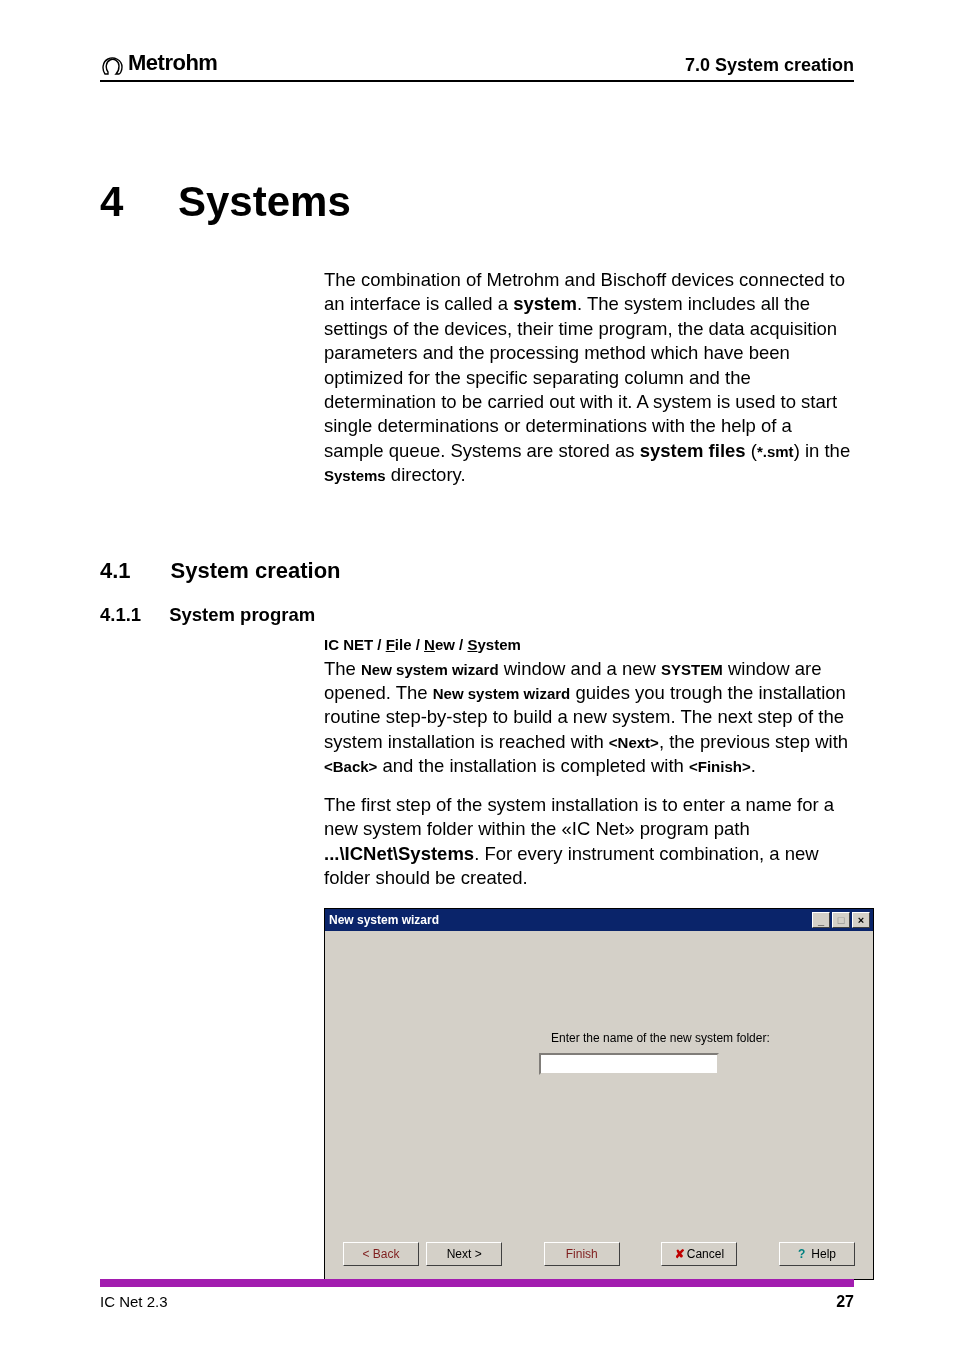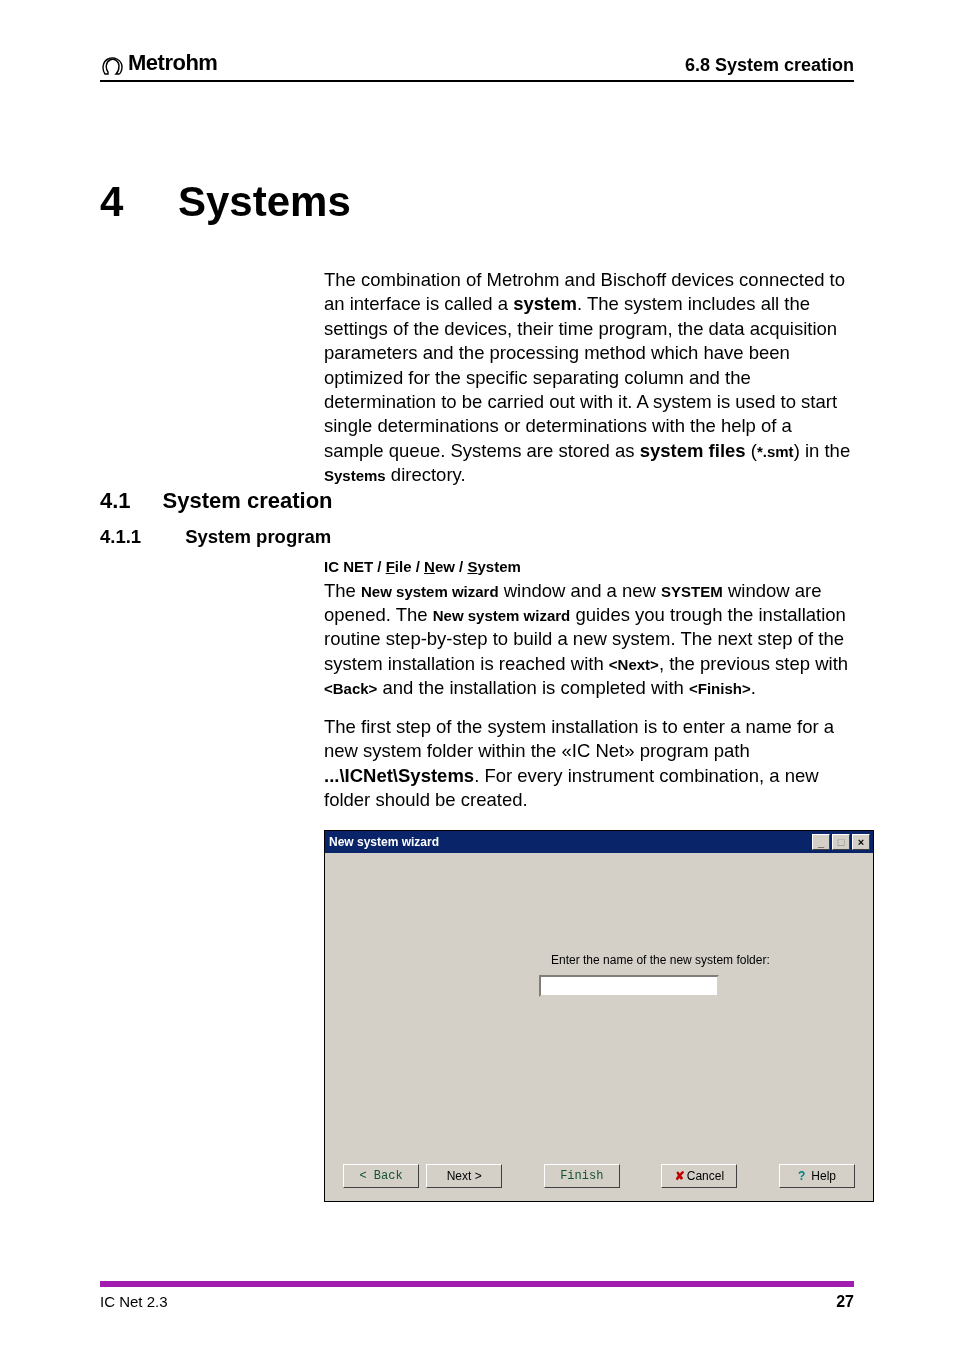--- a/index.html
+++ b/index.html
@@ -55,29 +55,30 @@
   .body-block {
     margin-top: 42px;
     margin-left: 224px;
     font-size: 18.5px;
     line-height: 1.32;
   }
   .body-block b { font-weight: 700; }
   .body-block .smallbold { font-weight: 700; font-size: 15px; }
   
   .sect {
-    display: flex;
-    gap: 32px;
+    margin-top: 70px;
+    display: flex;
+    gap: 40px;
     font-weight: 900;
     font-size: 22px;
   }
   .subsect {
-    margin-top: 12px;
-    display: flex;
-    gap: 44px;
+    margin-top: 20px;
+    display: flex;
+    gap: 28px;
     font-weight: 700;
     font-size: 18.5px;
   }
   .menupath {
     margin-top: 10px;
     margin-left: 224px;
     font-weight: 700;
     font-size: 15px;
   }
   .menupath .ul { text-decoration: underline; }
@@ -169,32 +170,32 @@
     border-right: 1px solid #404040;
     border-bottom: 1px solid #404040;
     font-size: 12px;
     display: inline-flex;
     align-items: center;
     justify-content: center;
     padding: 0 8px;
     box-sizing: border-box;
     color: #000;
   }
-  .wbtn.disabled { color: #14532d; font-family: Liberation Mono, monospace; }
+  .wbtn.disabled { color: #7f1d1d; }
   .gap-s { width: 10px; }
   .gap-m { width: 58px; }
   .cancel-x { color: #c00000; font-weight: 700; margin-right: 2px; }
   .help-q  { color: #008080; font-weight: 700; margin-right: 6px; }
   
   .footer {
     position: absolute;
     left: 100px;
     right: 100px;
     bottom: 40px;
-    border-top: 6px solid #a21caf;
+    border-top: 8px solid #a21caf;
     padding-top: 6px;
     display: flex;
     justify-content: space-between;
     font-size: 15px;
   }
   .footer .pnum { font-weight: 700; font-size: 16px; }
 </style>
 </head>
 <body>
 
@@ -202,21 +203,21 @@
 
   <div class="header">
     <div class="brand">
       <span class="brand-logo">
         <svg width="24" height="20" viewBox="0 0 24 20">
           <path d="M5 18 C2 14 2 6 8 3 C14 0 22 4 22 11 C22 15 20 18 19 18 L16 18 C18 16 19 13 19 10 C19 5 14 2 10 4 C6 6 5 12 8 16 L8 18 Z" fill="none" stroke="#000" stroke-width="1.4"></path>
         </svg>
       </span>
       <span class="brand-name">Metrohm</span>
     </div>
-    <div class="header-section">6.8  System creation</div>
+    <div class="header-section">7.0  System creation</div>
   </div>
 
   <div class="chapter">
     <span class="num">4</span>
     <span>Systems</span>
   </div>
 
   <div class="body-block">
     <span>The combination of Metrohm and Bischoff devices connected to an interface is called a </span><b>system</b><span>. The system includes all the settings of the devices, their time program, the data acquisition parameters and the processing method which have been optimized for the specific separating column and the determination to be carried out with it. A system is used to start single determinations or determinations with the help of a sample queue. Systems are stored as </span><b>system files</b><span> (</span><span class="smallbold">*.smt</span><span>) in the </span><span class="smallbold">Systems</span><span> directory.</span>
   </div>

